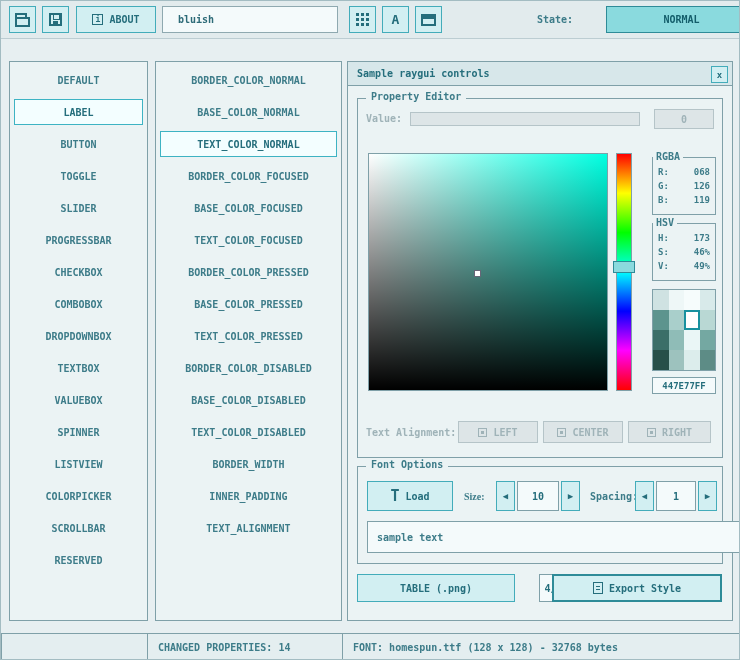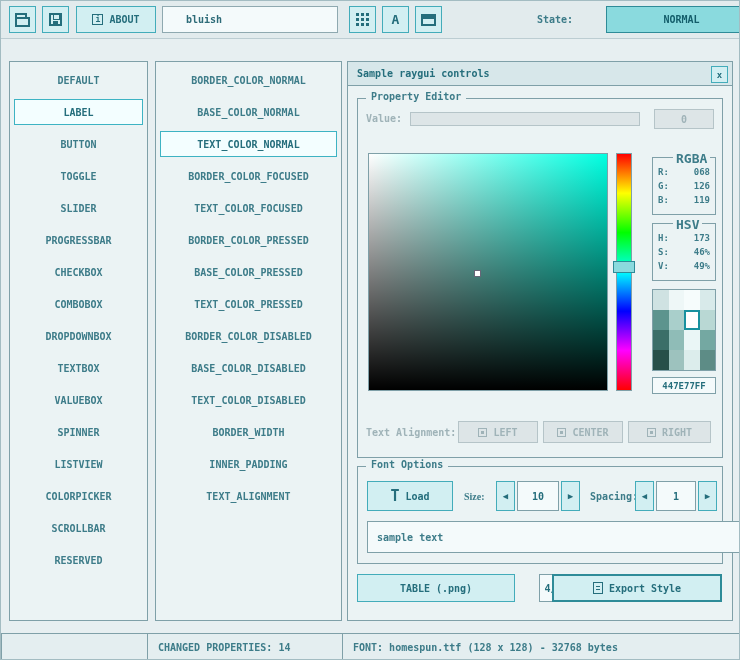--- a/index.html
+++ b/index.html
@@ -16,21 +16,21 @@
     position:relative;background:var(--bg);
     font-family:"DejaVu Sans Mono",monospace;
     font-size:10px;font-weight:bold;color:var(--text);
     border:1px solid #a3bcc2;
   }
   .toolbar{position:absolute;left:0;top:0;width:740px;height:38px;background:#e2ebed;border-bottom:1px solid #bccdd2;}
   .btn{position:absolute;display:flex;align-items:center;justify-content:center;gap:6px;
        background:var(--accent-bg);border:1px solid var(--border-strong);color:var(--text-strong);cursor:pointer;}
   .icon-btn{width:27px;height:27px;}
   .input{position:absolute;background:var(--field-bg);border:1px solid #8fa9b0;color:#2d6b78;
-         font-family:inherit;font-size:10px;font-weight:bold;padding:0 23px;outline:none;}
+         font-family:inherit;font-size:10px;font-weight:bold;padding:0 15px;outline:none;}
   .label{position:absolute;display:flex;align-items:center;color:var(--text);}
   .dropdown{position:absolute;background:var(--accent-strong);border:1px solid var(--border-dark);
             color:#145e6b;display:flex;align-items:center;justify-content:center;cursor:pointer;}
   .dropdown .arrow{position:absolute;right:9px;font-size:8px;}
   
   .list{position:absolute;background:var(--panel);border:1px solid var(--border);padding-top:2px;
         display:flex;flex-direction:column;}
   .item{height:26px;margin:3px 4px;border:1px solid transparent;display:flex;align-items:center;
         justify-content:center;cursor:pointer;color:var(--text);}
   .item.selected{background:#f3feff;border-color:#3db3c3;color:var(--text-strong);}
@@ -51,21 +51,21 @@
   .sv{position:absolute;border:1px solid var(--border);
       background:linear-gradient(to top,#000,rgba(0,0,0,0)),linear-gradient(to right,#fff,#00ffe1);}
   .sv-cursor{position:absolute;width:7px;height:7px;background:#fff;border:1px solid #667;
              left:calc(46% - 4px);top:calc(51% - 4px);}
   .hue{position:absolute;border:1px solid var(--border);
        background:linear-gradient(to bottom,#ff0000 0%,#ffff00 16.6%,#00ff00 33.3%,#00ffff 50%,
                   #0000ff 66.6%,#ff00ff 83.3%,#ff0000 100%);}
   .hue-handle{position:absolute;left:-4px;right:-4px;top:calc(48% - 6px);height:12px;
               background:var(--accent-strong);border:1px solid var(--border-dark);}
   .mini-group{position:absolute;border:1px solid var(--border);font-size:9px;padding-top:7px;}
-  .mini-group .gtitle{font-size:13px;top:-7px;left:20px;padding:0 3px;}
+  .mini-group .gtitle{font-size:10px;top:-7px;left:0;padding:0 3px;}
   .mrow{display:flex;justify-content:space-between;padding:0 5px;line-height:14px;color:var(--text);}
   .swatches{position:absolute;border:1px solid var(--border);display:grid;
             grid-template-columns:repeat(4,1fr);grid-auto-rows:1fr;}
   .swatch{cursor:pointer;}
   .swatch.sel{outline:2px solid #18919f;outline-offset:-2px;}
   .hexbox{position:absolute;background:var(--field-bg);border:1px solid var(--border);
           display:flex;align-items:center;justify-content:center;font-size:9px;color:var(--text-strong);}
   .albtn{position:absolute;background:var(--disabled-bg);border:1px solid var(--disabled-border);
          color:var(--text-dim);display:flex;align-items:center;justify-content:center;gap:6px;cursor:pointer;}
   .alicon{width:9px;height:9px;border:1px solid var(--text-dim);position:relative;}
@@ -151,20 +151,21 @@
   <div class="item">COLORPICKER</div>
   <div class="item">SCROLLBAR</div>
   <div class="item">RESERVED</div>
 </div>
 
 <div class="list" style="left:154px;top:60px;width:187px;height:560px;">
   <div class="item">BORDER_COLOR_NORMAL</div>
   <div class="item">BASE_COLOR_NORMAL</div>
   <div class="item selected">TEXT_COLOR_NORMAL</div>
   <div class="item">BORDER_COLOR_FOCUSED</div>
+  <div class="item">BASE_COLOR_FOCUSED</div>
   <div class="item">TEXT_COLOR_FOCUSED</div>
   <div class="item">BORDER_COLOR_PRESSED</div>
   <div class="item">BASE_COLOR_PRESSED</div>
   <div class="item">TEXT_COLOR_PRESSED</div>
   <div class="item">BORDER_COLOR_DISABLED</div>
   <div class="item">BASE_COLOR_DISABLED</div>
   <div class="item">TEXT_COLOR_DISABLED</div>
   <div class="item">BORDER_WIDTH</div>
   <div class="item">INNER_PADDING</div>
   <div class="item">TEXT_ALIGNMENT</div>

